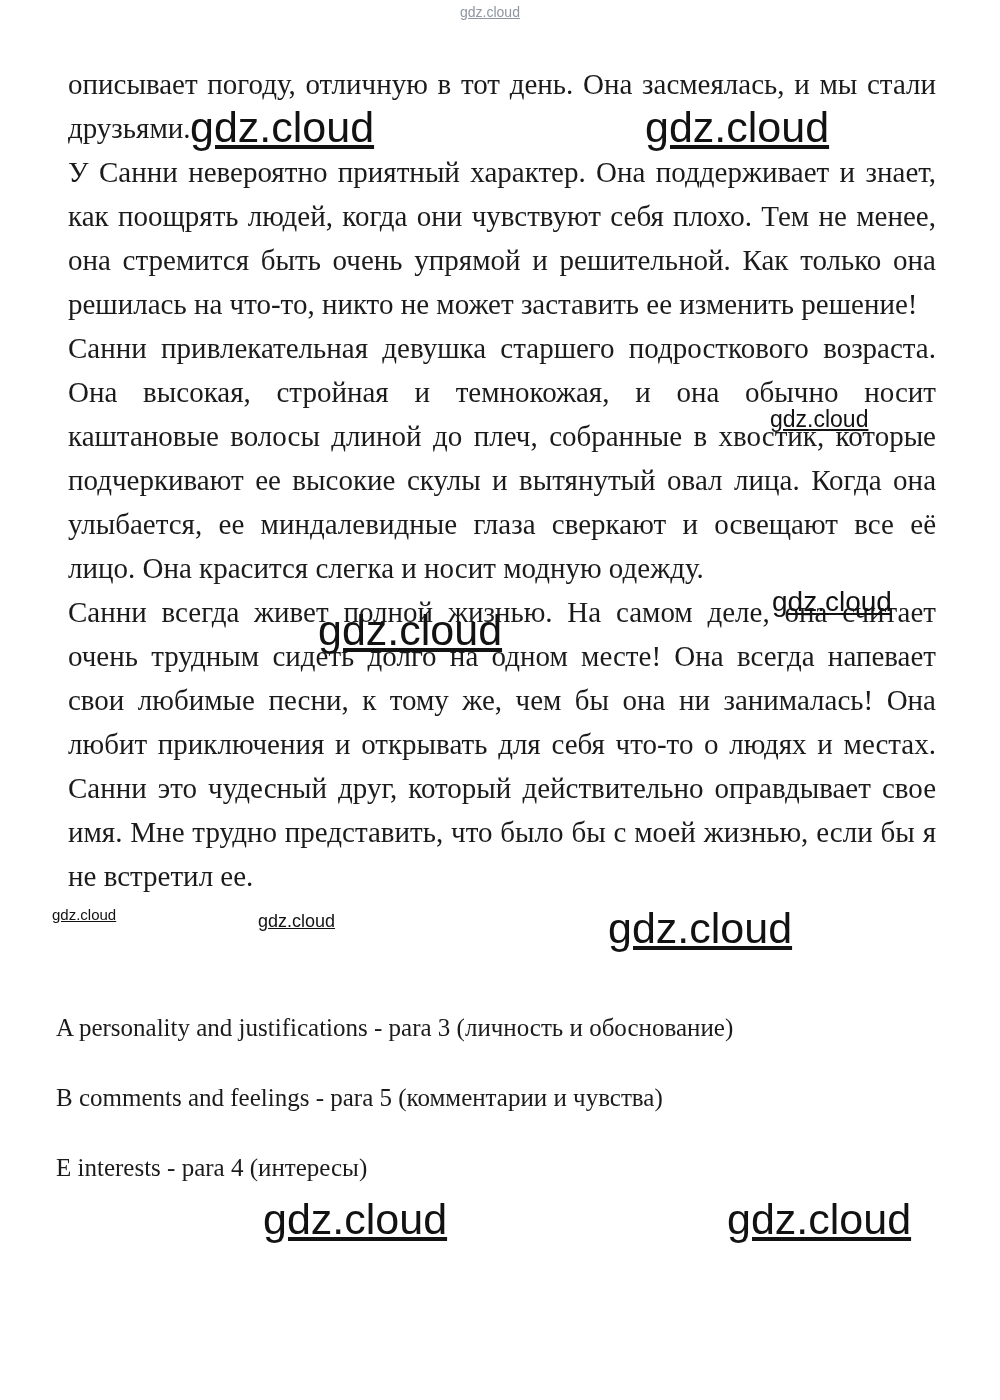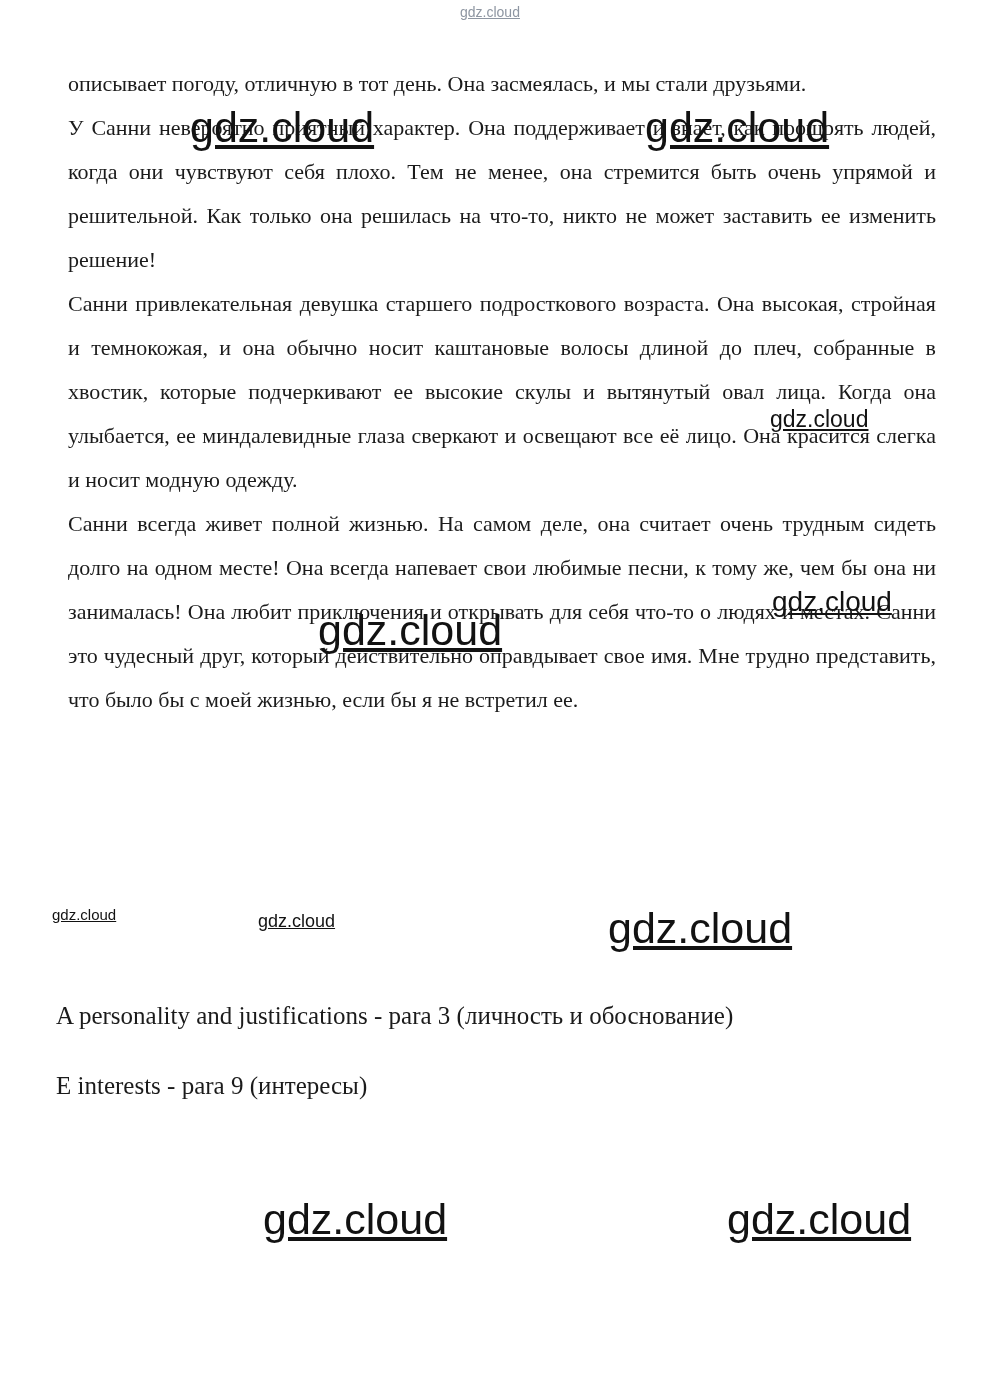--- a/index.html
+++ b/index.html
@@ -19,38 +19,38 @@
 
   
   .content {
     position: absolute;
     left: 68px;
     top: 62px;
     width: 868px;
   }
   .para {
     margin: 0;
-    font-size: 22px;
+    font-size: 29px;
     line-height: 44px;
     text-align: justify;
     color: #1b1b1b;
   }
 
   
   .answers {
     position: absolute;
     left: 56px;
     top: 994px;
     width: 884px;
   }
   .answer {
     font-size: 25px;
     line-height: 44px;
     text-align: justify;
-    margin: 0 0 26px 0;
+    margin: 12px 0 26px 0;
     color: #1b1b1b;
   }
   .answer:last-child { margin-bottom: 0; }
 
   
   .watermark-layer {
     position: absolute;
     inset: 0;
     pointer-events: none;
     z-index: 5;
@@ -81,21 +81,22 @@
 
   <div class="content">
     <p class="para">описывает погоду, отличную в тот день. Она засмеялась, и мы стали друзьями.</p>
     <p class="para">У Санни невероятно приятный характер. Она поддерживает и знает, как поощрять людей, когда они чувствуют себя плохо. Тем не менее, она стремится быть очень упрямой и решительной. Как только она решилась на что-то, никто не может заставить ее изменить решение!</p>
     <p class="para">Санни привлекательная девушка старшего подросткового возраста. Она высокая, стройная и темнокожая, и она обычно носит каштановые волосы длиной до плеч, собранные в хвостик, которые подчеркивают ее высокие скулы и вытянутый овал лица. Когда она улыбается, ее миндалевидные глаза сверкают и освещают все её лицо. Она красится слегка и носит модную одежду.</p>
     <p class="para">Санни всегда живет полной жизнью. На самом деле, она считает очень трудным сидеть долго на одном месте! Она всегда напевает свои любимые песни, к тому же, чем бы она ни занималась! Она любит приключения и открывать для себя что-то о людях и местах. Санни это чудесный друг, который действительно оправдывает свое имя. Мне трудно представить, что было бы с моей жизнью, если бы я не встретил ее.</p>
   </div>
 
   <div class="answers">
     <div class="answer">A personality and justifications - para 3 (личность и обоснование)</div>
-    <div class="answer">E interests - para 9 (интересы)</div>
+    <div class="answer">B comments and feelings - para 5 (комментарии и чувства)</div>
+    <div class="answer">E interests - para 4 (интересы)</div>
   </div>
 
   <div class="watermark-layer">
     <span class="wm wm-top">gdz.cloud</span>
     <span class="wm wm-big1">gdz.cloud</span>
     <span class="wm wm-big2">gdz.cloud</span>
     <span class="wm wm-med1">gdz.cloud</span>
     <span class="wm wm-med2">gdz.cloud</span>
     <span class="wm wm-big3">gdz.cloud</span>
     <span class="wm wm-tiny1">gdz.cloud</span>

